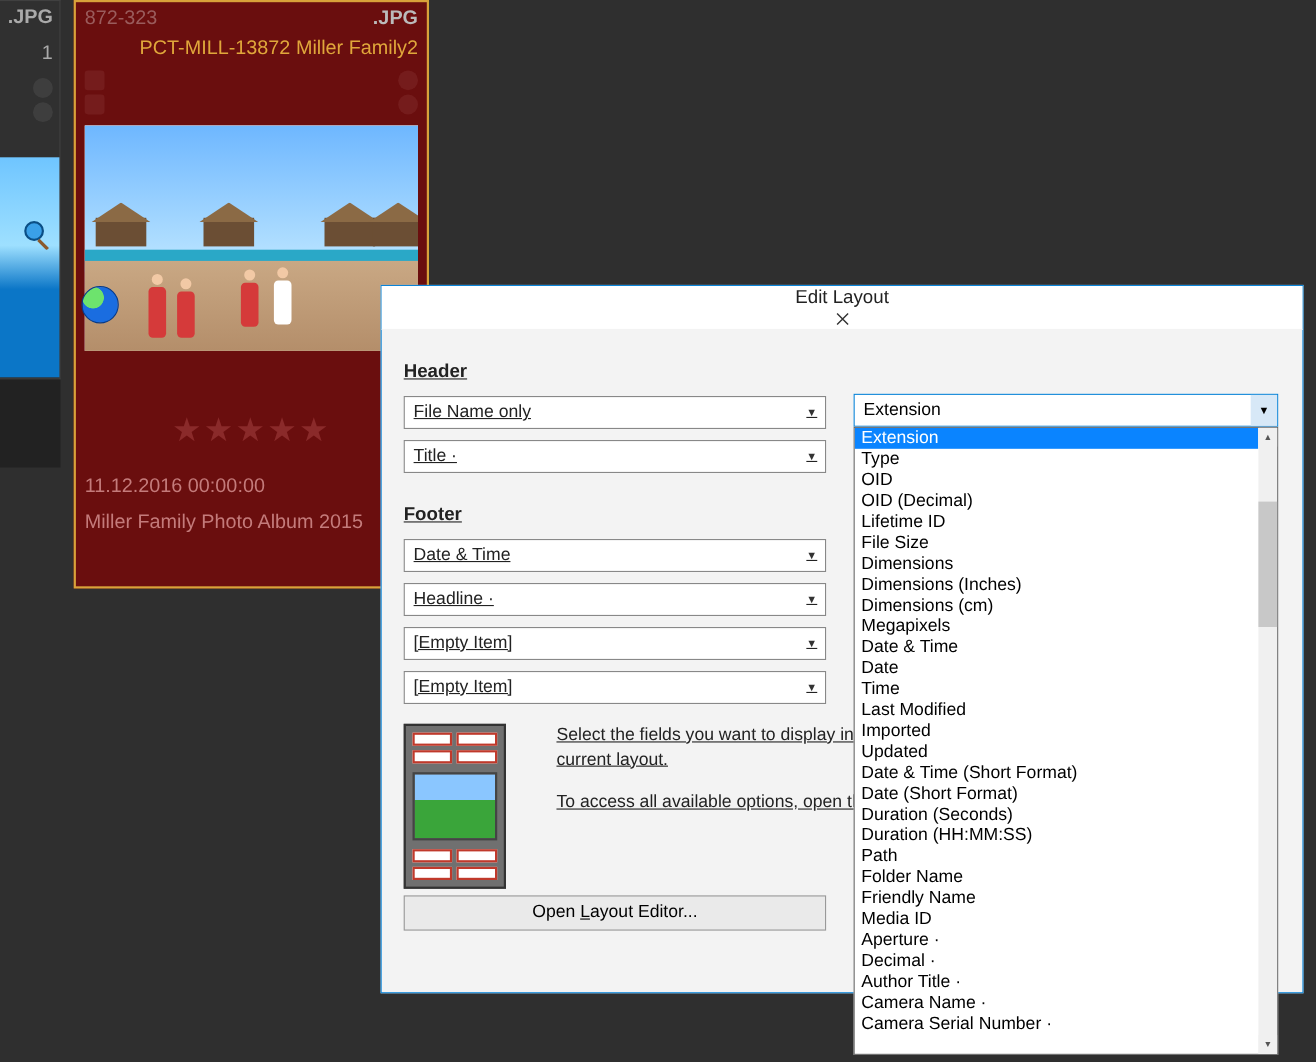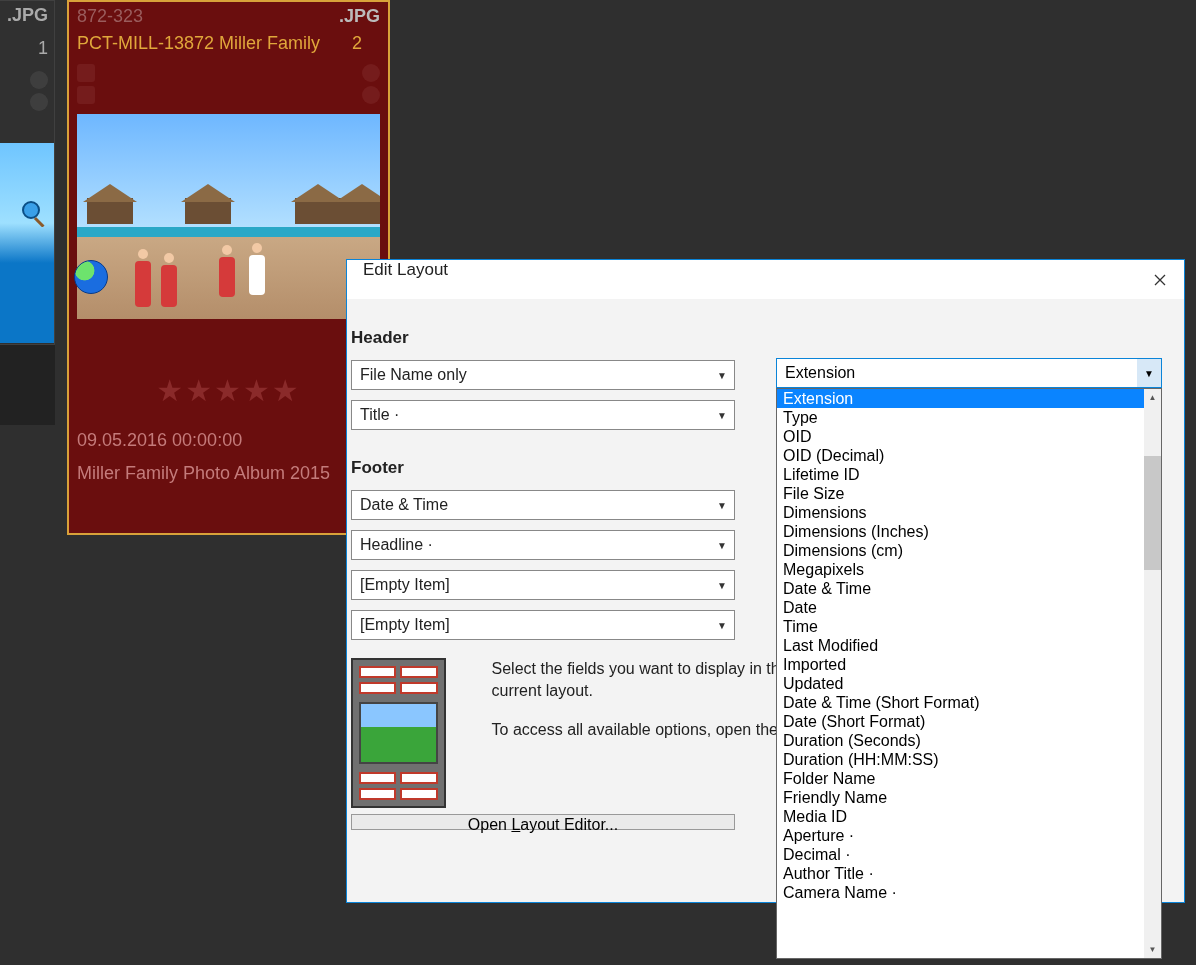--- a/index.html
+++ b/index.html
@@ -17,21 +17,21 @@
       background: linear-gradient(to bottom, #6fc5ff 0%, #9ee0ff 40%, #0b76c7 60%, #0b76c7 100%); }
   .thumb-partial .mag { position:absolute; top:198px; left:20px; width:28px; height:28px; }
   .thumb-partial .mag svg { display:block; }
 
   .dark-bottom { position:absolute; left:0; top:345px; width:55px; height:80px; background:#222; }
 
   .thumb-sel { position:absolute; left:67px; top:0; width:323px; height:535px;
                background:#6a0e0e; border:2px solid #d9a23a; color:#e6b24c; }
   .thumb-sel .row1 { display:flex; justify-content:space-between; padding:4px 8px; font-size:18px; color:#9a5c5c; }
   .thumb-sel .row1 .ext { color:#bbb; font-weight:600; }
-  .thumb-sel .title { padding:2px 8px 6px; display:flex; justify-content:flex-start; font-size:18px;gap:32px; }
+  .thumb-sel .title { padding:2px 8px 6px; display:flex; justify-content:flex-end; font-size:18px; }
   .thumb-sel .title .n { color:#e0a73b; }
   .thumb-sel .title .num { color:#e0a73b; }
   .thumb-sel .icon-row { display:flex; gap:8px; padding:4px 8px; align-items:center; justify-content:space-between; }
   .thumb-sel .icon-s { width:18px; height:18px; background:#7a2222; border-radius:3px; opacity:.7; }
   .thumb-sel .icon-c { width:18px; height:18px; background:#7a2222; border-radius:50%; opacity:.7; }
 
   .photo { margin:6px 8px; width:303px; height:205px; background:#fff; position:relative; overflow:hidden; }
   .photo .sky { position:absolute; inset:0; height:60%;
       background: linear-gradient(to bottom,#6eb7ff 0%, #b8e3ff 100%); }
   .photo .pier { position:absolute; left:0; right:0; bottom:0; height:40%;
@@ -46,39 +46,39 @@
   .globe-overlay{position:absolute;left:74px;top:260px;width:34px;height:34px;border-radius:50%;
      background:radial-gradient(circle at 30% 30%,#6de36d 0 30%,#1a6de0 32% 100%);border:1px solid #063a8a;z-index:5;}
 
   .stars { text-align:center; font-size:30px; color:#8a2a2a; letter-spacing:2px; padding-top:48px; }
   .meta1 { color:#c47b7b; font-size:18px; padding:22px 8px 4px; }
   .meta2 { color:#c47b7b; font-size:18px; padding:8px 8px; }
 
   
   .dialog { position:absolute; left:346px; top:259px; width:839px; height:644px;
             background:#f3f3f3; border:1px solid #0a84d8; }
-  .dlg-title { display:flex; align-items:flex-start; height:40px; background:#fff; border-bottom:1px solid #f3f3f3;}
+  .dlg-title { display:flex; align-items:center; height:40px; background:#fff; border-bottom:1px solid #f3f3f3;flex-direction:column;}
   .dlg-title span { flex:1; padding:0 16px; font-size:17px; color:#222; }
   .dlg-close { width:48px; height:40px; display:flex; align-items:center; justify-content:center; color:#333; font-size:16px; cursor:pointer;}
-  .dlg-body { padding:18px 20px 0 4px; font-size:16px; color:#222; }
+  .dlg-body { padding:18px 20px 0 20px; font-size:16px; color:#222;text-decoration:underline; }
 
   .section-label { font-weight:700; font-size:17px; margin:10px 0 12px; }
 
   .combo { width:384px; height:30px; background:#fff; border:1px solid #888; display:flex; align-items:center; margin-bottom:10px; }
   .combo span { flex:1; padding:0 8px; font-size:16px; white-space:nowrap; overflow:hidden; text-overflow:ellipsis; }
   .combo .arrow { width:24px; height:100%; display:flex; align-items:center; justify-content:center; color:#333; font-size:10px; border-left:0; }
 
   .info-row { display:flex; margin-top:18px; }
   .layout-icon { width:104px; height:150px; background:#707070; border:2px solid #333; padding:6px; display:flex; flex-direction:column; gap:4px; margin-right:46px;}
   .layout-icon .slot{height:12px;background:#fff;border:2px solid #c0392b;}
   .layout-icon .sgrid{display:grid;grid-template-columns:1fr 1fr;gap:4px;}
   .layout-icon .pic{flex:1;margin:4px 0;background:linear-gradient(to bottom,#8ac6ff 0 40%, #3aa53a 40% 100%);border:2px solid #444;}
   .info-text p { margin:0 0 18px; font-size:16px; line-height:1.35; }
 
-  .open-editor { width:384px; height:16px; background:#eaeaea; border:1px solid #999; font-size:16px; cursor:pointer; margin-top:6px; }
+  .open-editor { width:384px; height:32px; background:#eaeaea; border:1px solid #999; font-size:16px; cursor:pointer; margin-top:6px; }
   .open-editor .u { text-decoration:underline; }
 
   
   .right-combo { position:absolute; left:776px; top:358px; width:386px; height:30px; background:#fff; border:1px solid #0a84d8; display:flex; align-items:center; }
   .right-combo span{flex:1;padding:0 8px;font-size:16px;}
   .right-combo .arrow{width:24px;height:100%;background:#d7e8f7;display:flex;align-items:center;justify-content:center;font-size:10px;}
 
   .dropdown { position:absolute; left:776px; top:388px; width:386px; height:571px; background:#fff; border:1px solid #666; display:flex; }
   .dropdown ul { list-style:none; margin:0; padding:0; flex:1; font-size:16px; overflow:hidden; }
   .dropdown li { padding:0 6px; line-height:19px; height:19px; white-space:nowrap; cursor:default; }
@@ -147,21 +147,21 @@
           <div class="head"></div>
           <div class="body" style="background:#d53a3a;height:40px"></div>
         </div>
       <div class="p" style="left:172px;bottom:24px">
           <div class="head"></div>
           <div class="body" style="background:#fff;height:40px"></div>
         </div>
     </div>
 
     <div class="stars">★★★★★</div>
-    <div class="meta1">09.05.2016 00:00:00</div>
+    <div class="meta1">11.12.2016 00:00:00</div>
     <div class="meta2">Miller Family Photo Album 2015</div>
   </div>
 
   <div class="globe-overlay"></div>
 </div>
 
 <div class="dialog">
   <div class="dlg-title">
     <span>Edit Layout</span>
     <div class="dlg-close">
@@ -251,27 +251,29 @@
       <li>Date &amp; Time</li>
       <li>Date</li>
       <li>Time</li>
       <li>Last Modified</li>
       <li>Imported</li>
       <li>Updated</li>
       <li>Date &amp; Time (Short Format)</li>
       <li>Date (Short Format)</li>
       <li>Duration (Seconds)</li>
       <li>Duration (HH:MM:SS)</li>
+      <li>Path</li>
       <li>Folder Name</li>
       <li>Friendly Name</li>
       <li>Media ID</li>
       <li>Aperture ·</li>
       <li>Decimal ·</li>
       <li>Author Title ·</li>
       <li>Camera Name ·</li>
+      <li>Camera Serial Number ·</li>
     </ul>
   <div class="sb">
     <div class="btn">▲</div>
     <div class="track">
         <div class="thumb"></div>
       </div>
     <div class="btn">▼</div>
   </div>
 </div>
 

